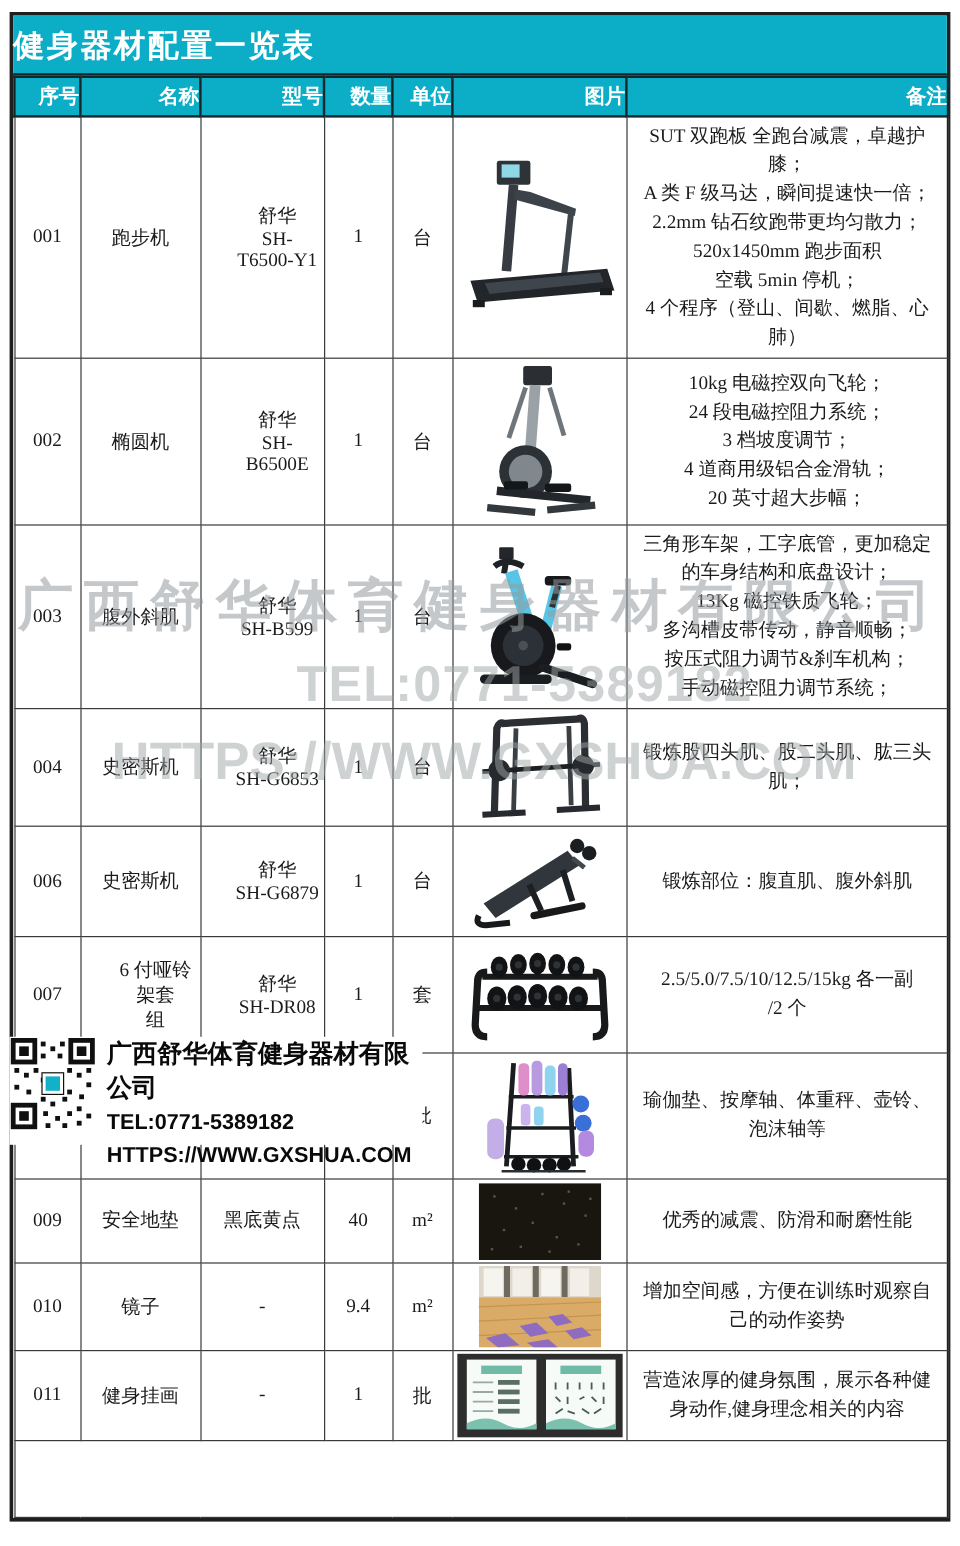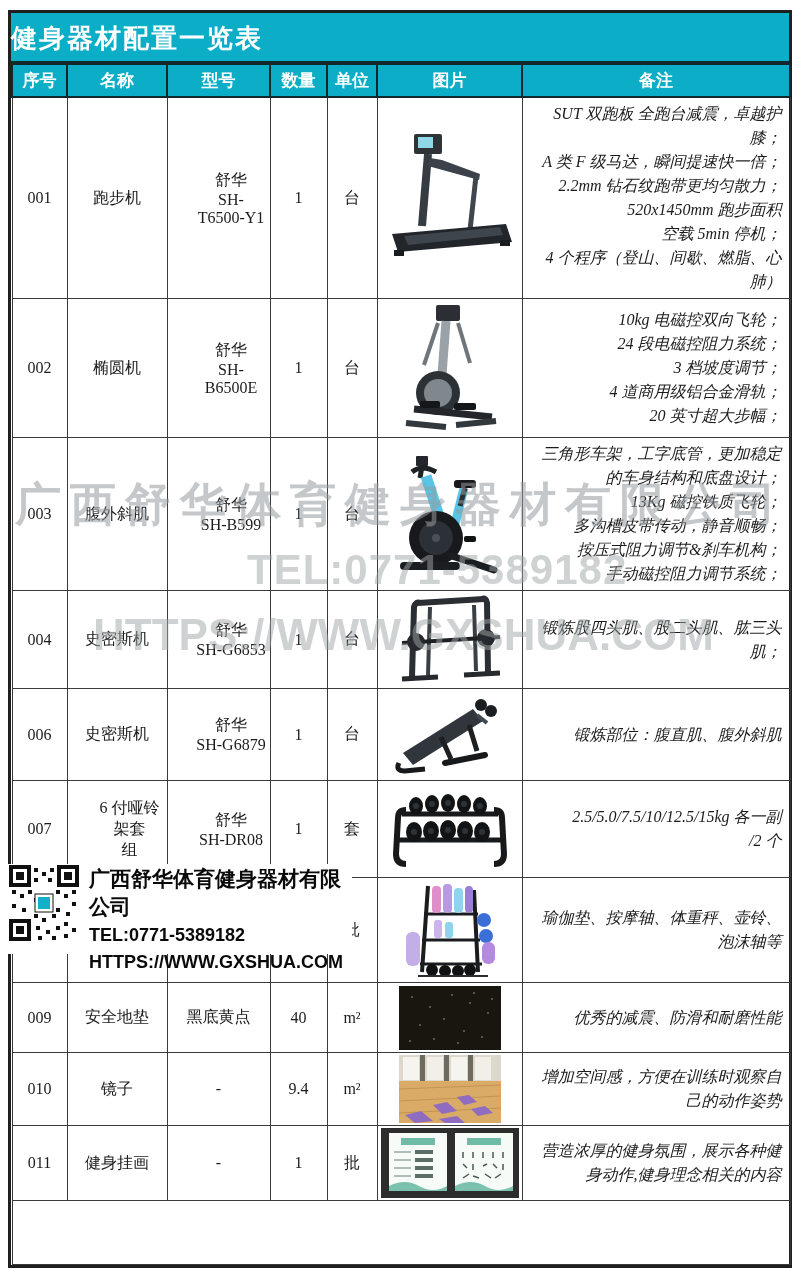--- a/index.html
+++ b/index.html
@@ -15,27 +15,27 @@
   table { border-collapse: collapse; table-layout: fixed; width: 778px; }
   col.c-no   { width: 55px; }
   col.c-name { width: 100px; }
   col.c-model{ width: 103px; }
   col.c-qty  { width: 57px; }
   col.c-unit { width: 50px; }
   col.c-img  { width: 145px; }
   col.c-rem  { width: 268px; }
   th {
     background: #0cadc6; color: #fff; font-family: "Liberation Sans", "DejaVu Sans", sans-serif;
-    font-weight: bold; font-size: 17px; height: 33px; border: 2px solid #13282c;
+    font-weight: bold; font-size: 17px; height: 33px; border: 2px solid #13282c; text-align: right;
   }
   td {
     border: 1px solid #3a3a3a; text-align: center; vertical-align: middle;
     font-size: 16px; color: #1b1b1b; padding: 2px 3px;
   }
-  td.remark { text-align: right; padding: 4px 8px; line-height: 1.5; font-style: italic; }
+  td.remark { text-align: center; padding: 4px 8px; line-height: 1.5; }
   .pre { white-space: pre-line; padding-left: 28px; }
   tr.h150 td { height: 150px; }
   tr.h143 td { height: 123px; }
   tr.h140 td { height: 140px; margin-top: 19px; }
   tr.h97  td { height: 97px; }
   tr.h82  td { height: 82px; }
   tr.h92  td { height: 92px; }
   tr.h104 td { height: 104px; }
   tr.h70  td { height: 70px; }
   tr.h72  td { height: 72px; }

